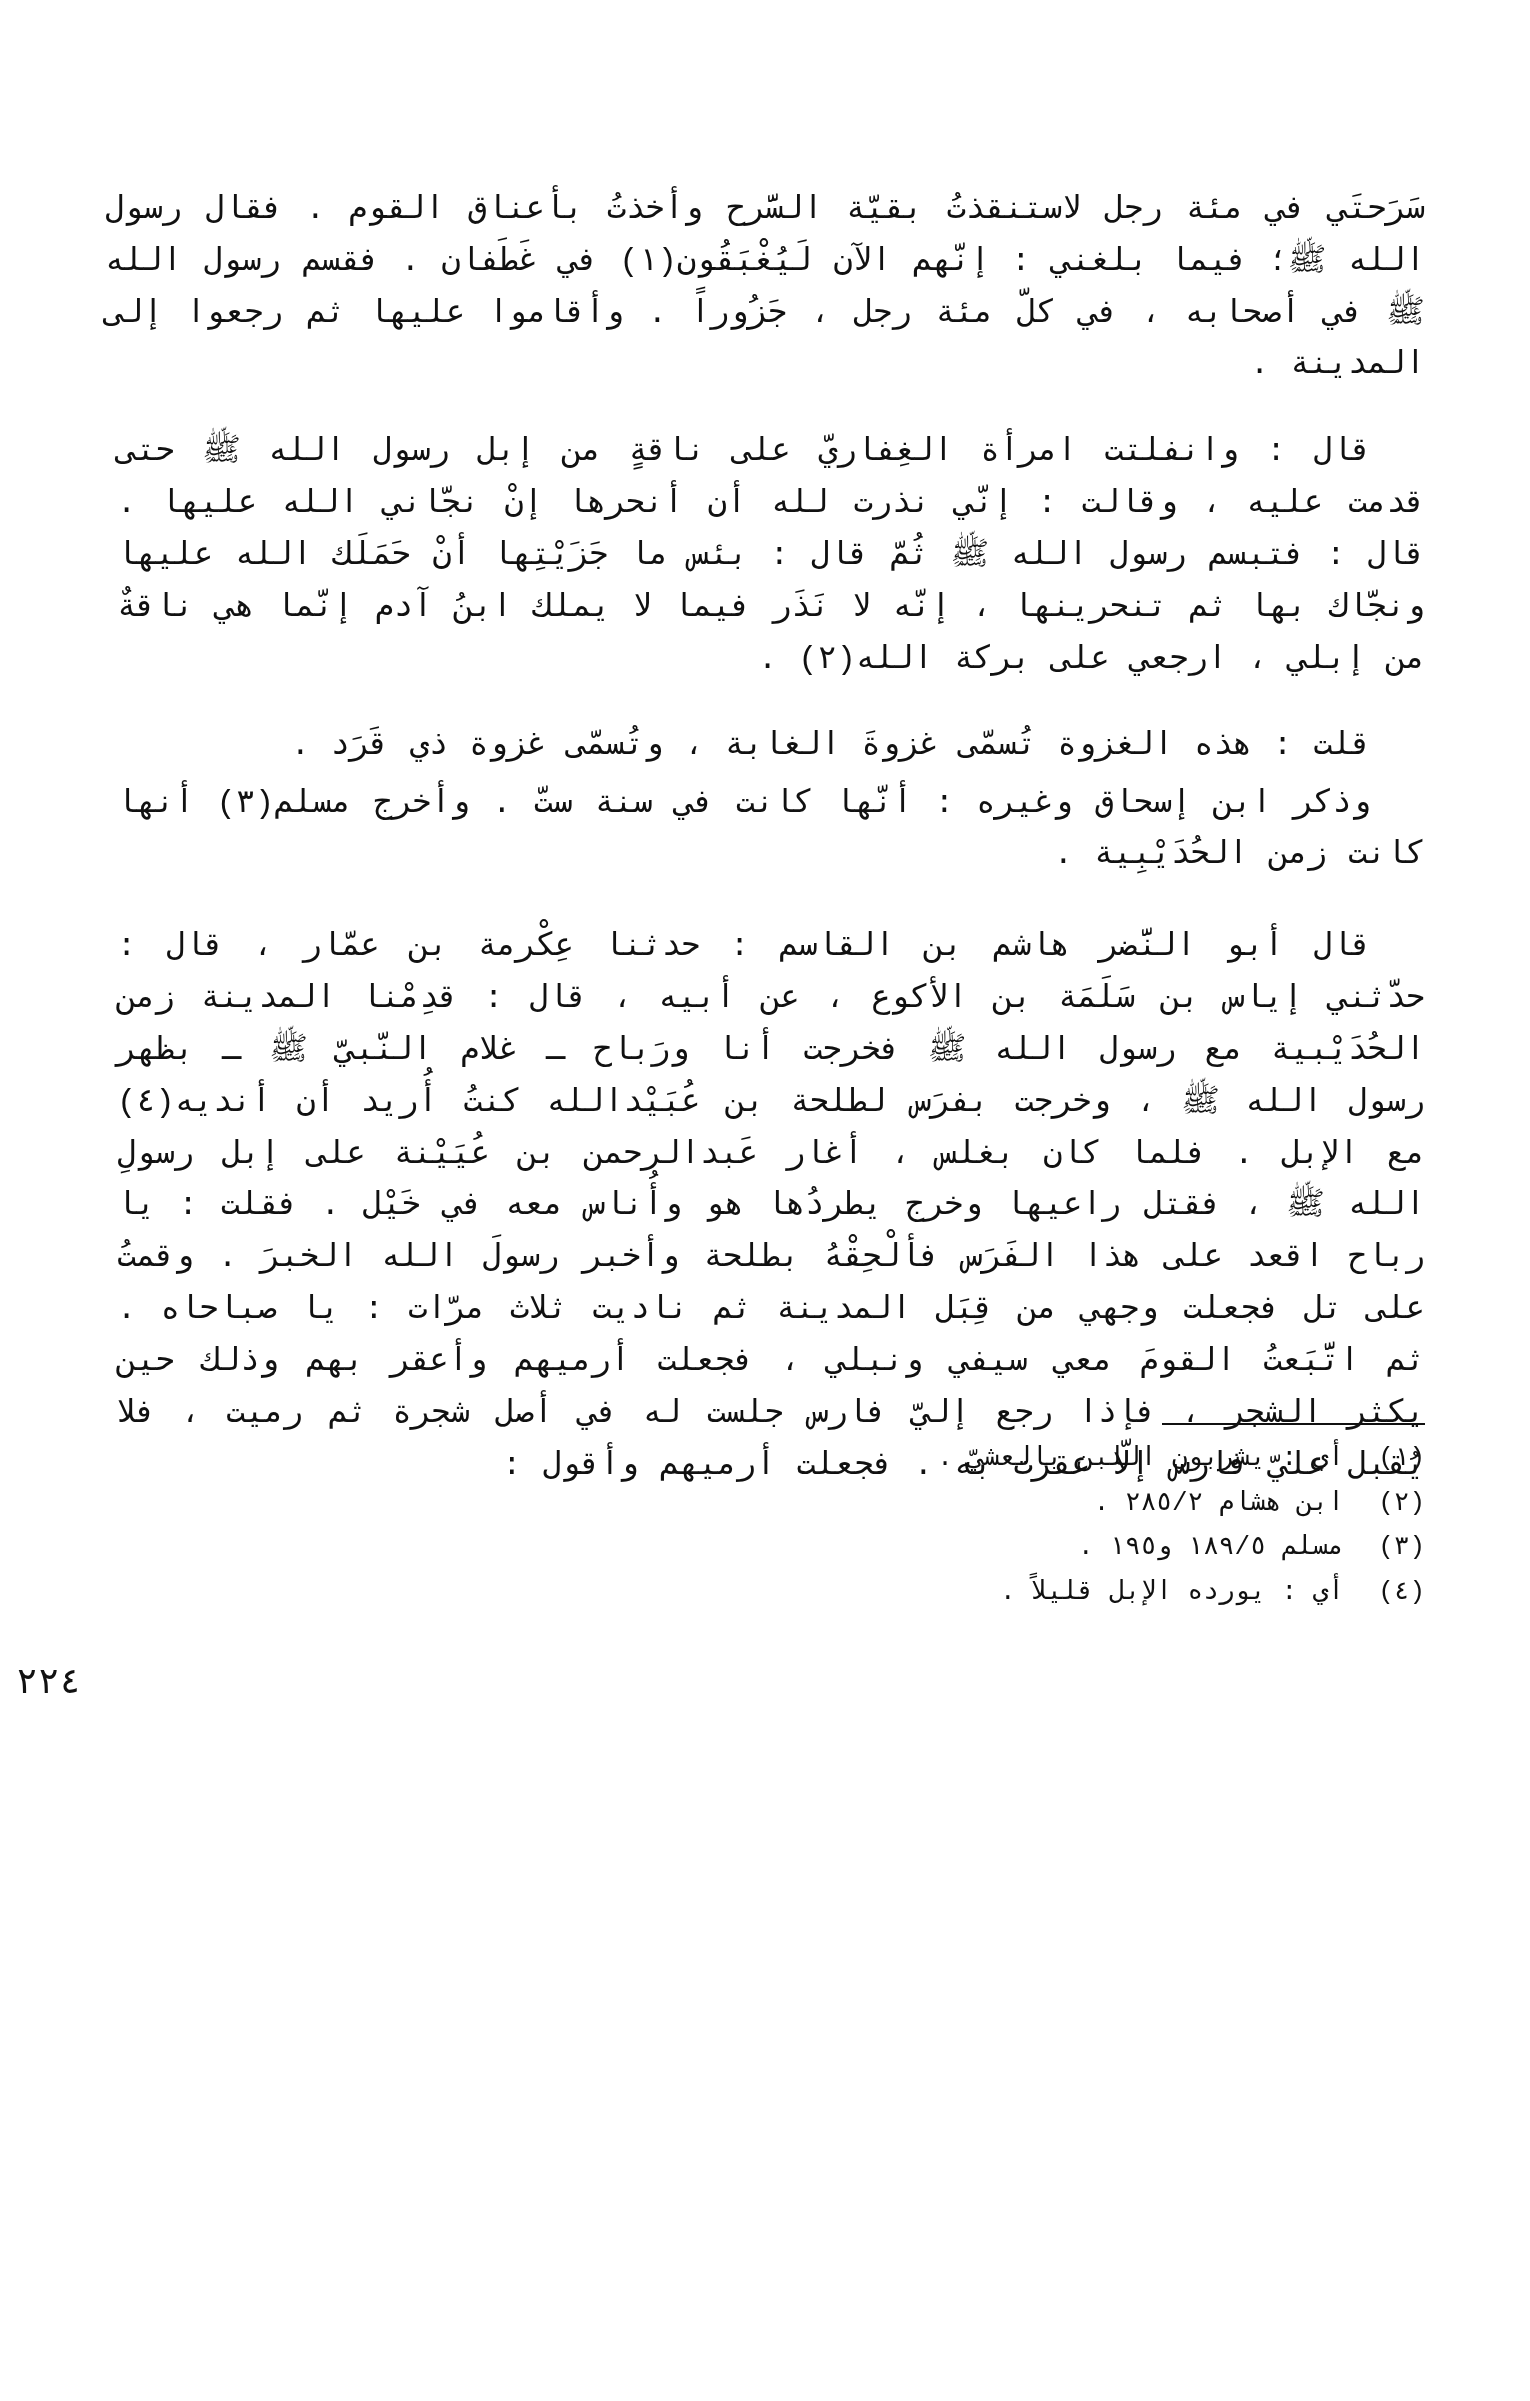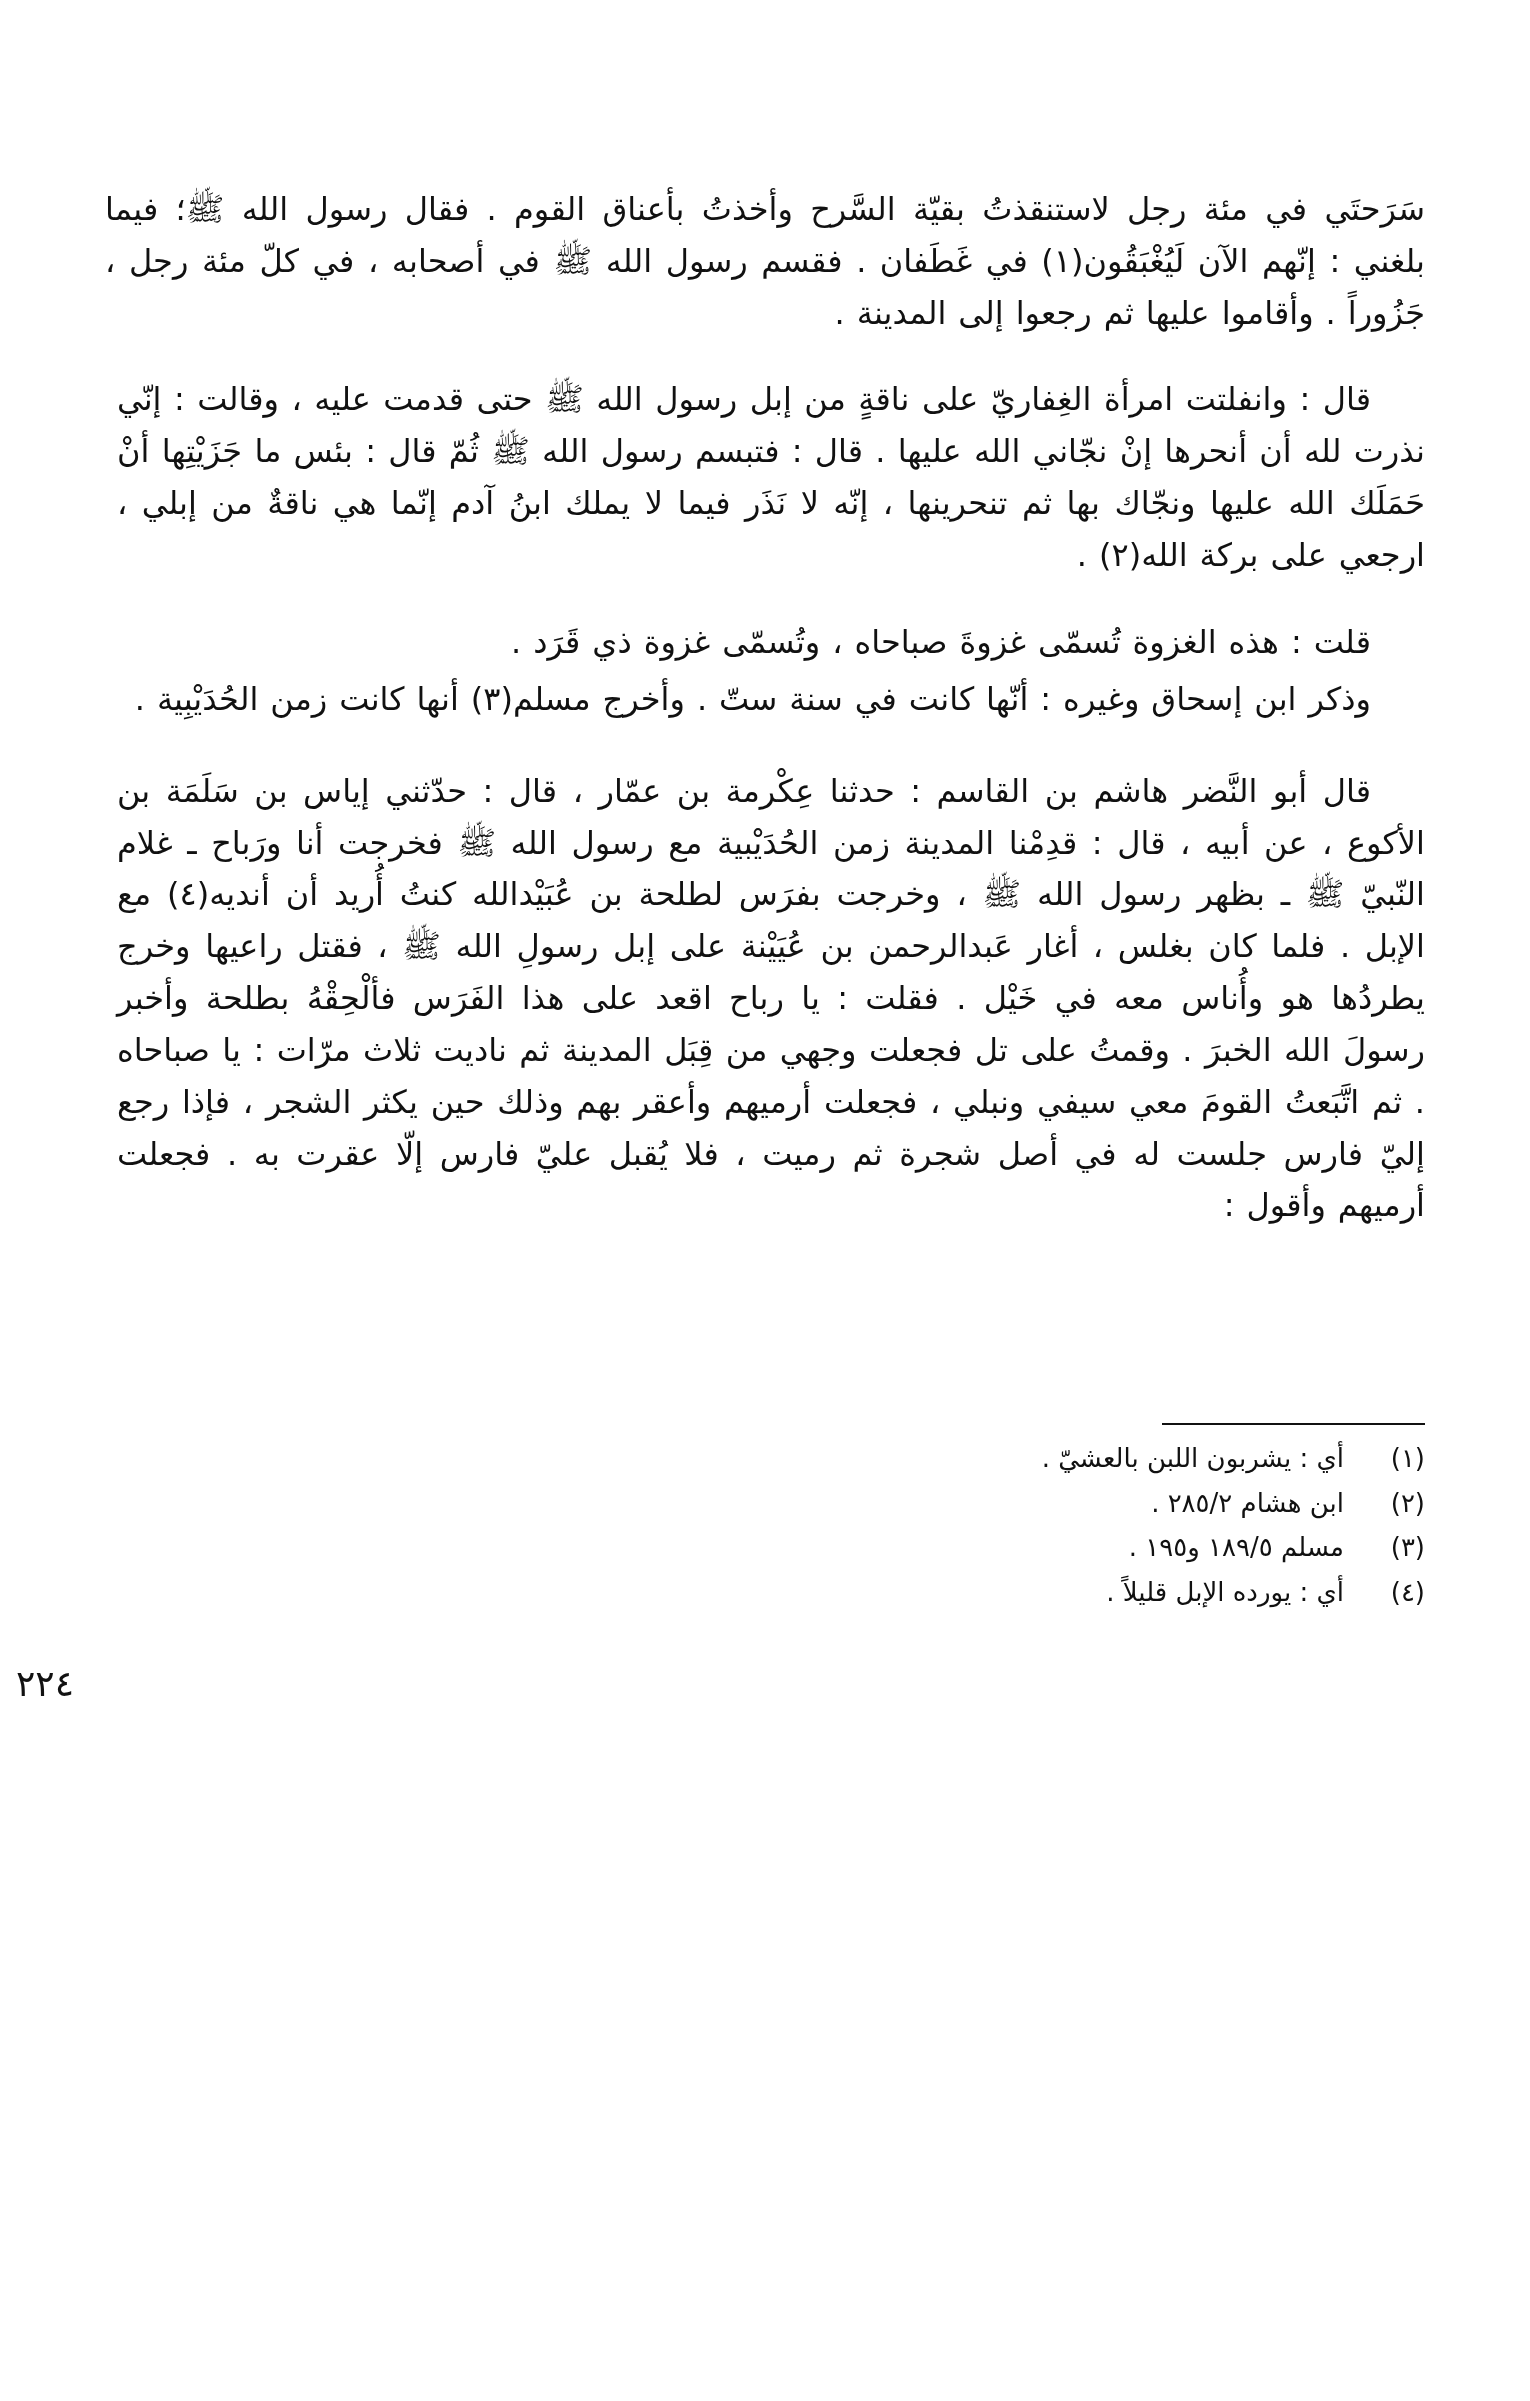--- a/index.html
+++ b/index.html
@@ -15,20 +15,21 @@
     position: relative;
     overflow: hidden;
   }
   .page {
     position: absolute;
     top: 0; left: 0;
     width: 1530px;
     height: 1785px;
     box-sizing: border-box;
     padding: 184px 105px 70px 105px;
+    font-family: Liberation Mono, monospace;
   }
   .body-text {
     direction: rtl;
     text-align: justify;
     text-align-last: right;
     font-size: 32px;
     line-height: 1.62;
     letter-spacing: 0px;
     word-spacing: 1.8px;
   }
@@ -85,21 +86,21 @@
   }
 </style>
 </head>
 <body>
 
 <div class="page">
 
   <div class="body-text">
     <p class="para">سَرَحتَي في مئة رجل لاستنقذتُ بقيّة السَّرح وأخذتُ بأعناق القوم . فقال رسول الله ﷺ؛ فيما بلغني : إنّهم الآن لَيُغْبَقُون(١) في غَطَفان . فقسم رسول الله ﷺ في أصحابه ، في كلّ مئة رجل ، جَزُوراً . وأقاموا عليها ثم رجعوا إلى المدينة .</p>
     <p class="para indent gap">قال :  وانفلتت امرأة الغِفاريّ على ناقةٍ من إبل رسول الله ﷺ حتى قدمت عليه ، وقالت : إنّي نذرت لله أن أنحرها إنْ نجّاني الله عليها . قال : فتبسم رسول الله ﷺ ثُمّ قال : بئس ما جَزَيْتِها أنْ حَمَلَك الله عليها ونجّاك بها ثم تنحرينها ، إنّه لا نَذَر فيما لا يملك ابنُ آدم إنّما هي ناقةٌ من إبلي ، ارجعي على بركة الله(٢) .</p>
-    <p class="para indent gap">قلت : هذه الغزوة تُسمّى غزوةَ صباحاه ، وتُسمّى غزوة ذي قَرَد .</p>
+    <p class="para indent gap">قلت : هذه الغزوة تُسمّى غزوةَ الغابة ، وتُسمّى غزوة ذي قَرَد .</p>
     <p class="para indent">وذكر ابن إسحاق وغيره : أنّها كانت في سنة ستّ . وأخرج مسلم(٣) أنها كانت زمن الحُدَيْبِية .</p>
     <p class="para indent gap-lg">قال أبو النَّضر هاشم بن القاسم : حدثنا عِكْرمة بن عمّار ، قال : حدّثني إياس بن سَلَمَة بن الأكوع ، عن أبيه ، قال : قدِمْنا المدينة زمن الحُدَيْبية مع رسول الله ﷺ فخرجت أنا ورَباح ـ غلام النّبيّ ﷺ ـ بظهر رسول الله ﷺ ، وخرجت بفرَس لطلحة بن عُبَيْدالله كنتُ أُريد أن أنديه(٤) مع الإبل . فلما كان بغلس ، أغار عَبدالرحمن بن عُيَيْنة على إبل رسولِ الله ﷺ ، فقتل راعيها وخرج يطردُها هو وأُناس معه في خَيْل . فقلت : يا رباح اقعد على هذا الفَرَس فألْحِقْهُ بطلحة وأخبر رسولَ الله الخبرَ . وقمتُ على تل فجعلت وجهي من قِبَل المدينة ثم ناديت ثلاث مرّات : يا صباحاه . ثم اتَّبَعتُ القومَ معي سيفي ونبلي ، فجعلت أرميهم وأعقر بهم وذلك حين يكثر الشجر ، فإذا رجع إليّ فارس جلست له في أصل شجرة ثم رميت ، فلا يُقبل عليّ فارس إلّا عقرت به . فجعلت أرميهم وأقول :</p>
   </div>
 
   <div class="footnote-area">
     <div class="footnote-rule"></div>
 
     <div class="footnote">
       <span class="fn-num">(١)</span>
       <span class="fn-text">أي : يشربون اللبن بالعشيّ .</span>

